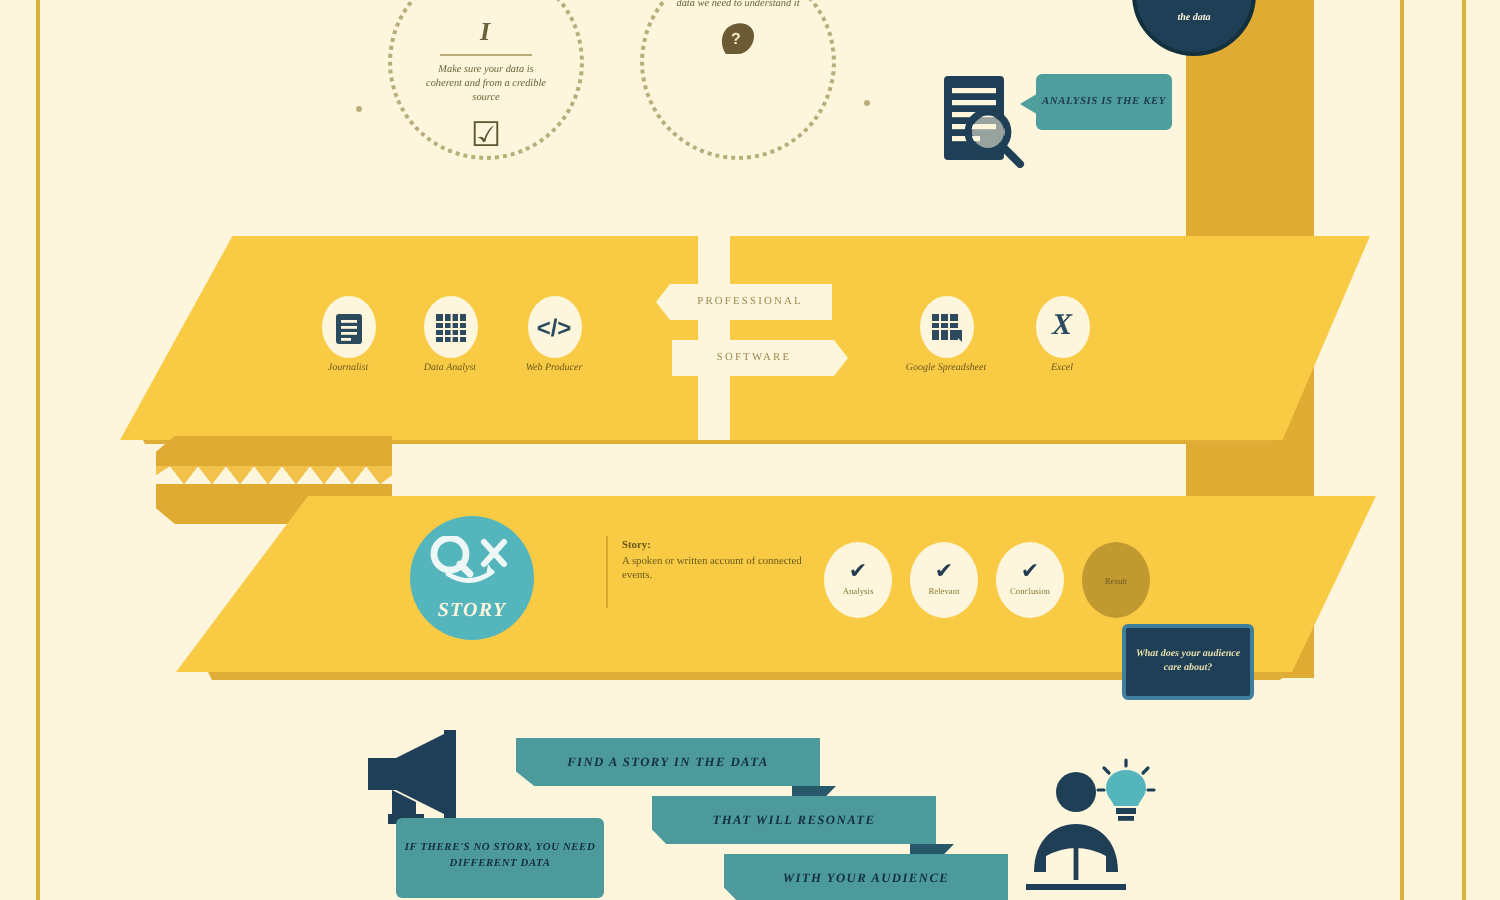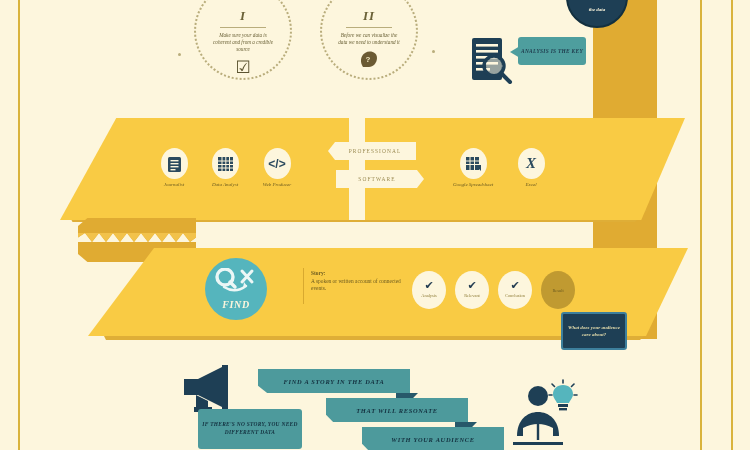--- a/index.html
+++ b/index.html
@@ -311,21 +311,20 @@
   <div id="decor-dot-r"></div>
 
   <div class="step-circle" id="step1">
     <div class="step-num">I</div>
     <div class="step-rule"></div>
     <div class="step-text">Make sure your data is coherent and from a credible source</div>
     <div class="step-icon">☑</div>
   </div>
 
   <div class="step-circle" id="step2">
-    <div class="step-num">II</div>
     <div class="step-rule"></div>
     <div class="step-text">Before we can visualize the data we need to understand it</div>
     <div class="step-icon">
       <svg width="20" height="18" viewBox="0 0 20 18">
         <path d="M4 17 C1 13 1 6 6 3 C11 0 18 2 18 8 C18 13 14 17 10 17 Z" fill="#6b5a33"></path>
         <text x="9" y="12" font-size="8" fill="#f3e9c2" font-family="Liberation Sans, sans-serif" font-weight="bold" text-anchor="middle">?</text>
       </svg>
     </div>
   </div>
 
@@ -422,21 +421,21 @@
         <circle cx="12" cy="9" r="8" fill="none" stroke="#ecf7f6" stroke-width="3.4"></circle>
         <line x1="17" y1="14" x2="22" y2="19" stroke="#ecf7f6" stroke-width="3.4" stroke-linecap="round"></line>
         <g stroke="#ecf7f6" stroke-width="3" stroke-linecap="round">
           <line x1="29" y1="3" x2="39" y2="14"></line>
           <line x1="39" y1="3" x2="29" y2="14"></line>
         </g>
         <path d="M11 19 Q22 26 33 18" fill="none" stroke="#ecf7f6" stroke-width="2.4" stroke-linecap="round"></path>
         <path d="M31 14 L34 18 L30 20 Z" fill="#ecf7f6"></path>
       </svg>
     </div>
-    <div id="story-label">FIND</div>
+    <div id="story-label">STORY</div>
   </div>
 
   <div id="def-rule"></div>
   <div id="story-def">
     <span class="dterm">Story:</span>
     <span>A spoken or written account of connected events.</span>
   </div>
 
   <div class="badge" id="badge0">
     <div class="chk">✔</div>

